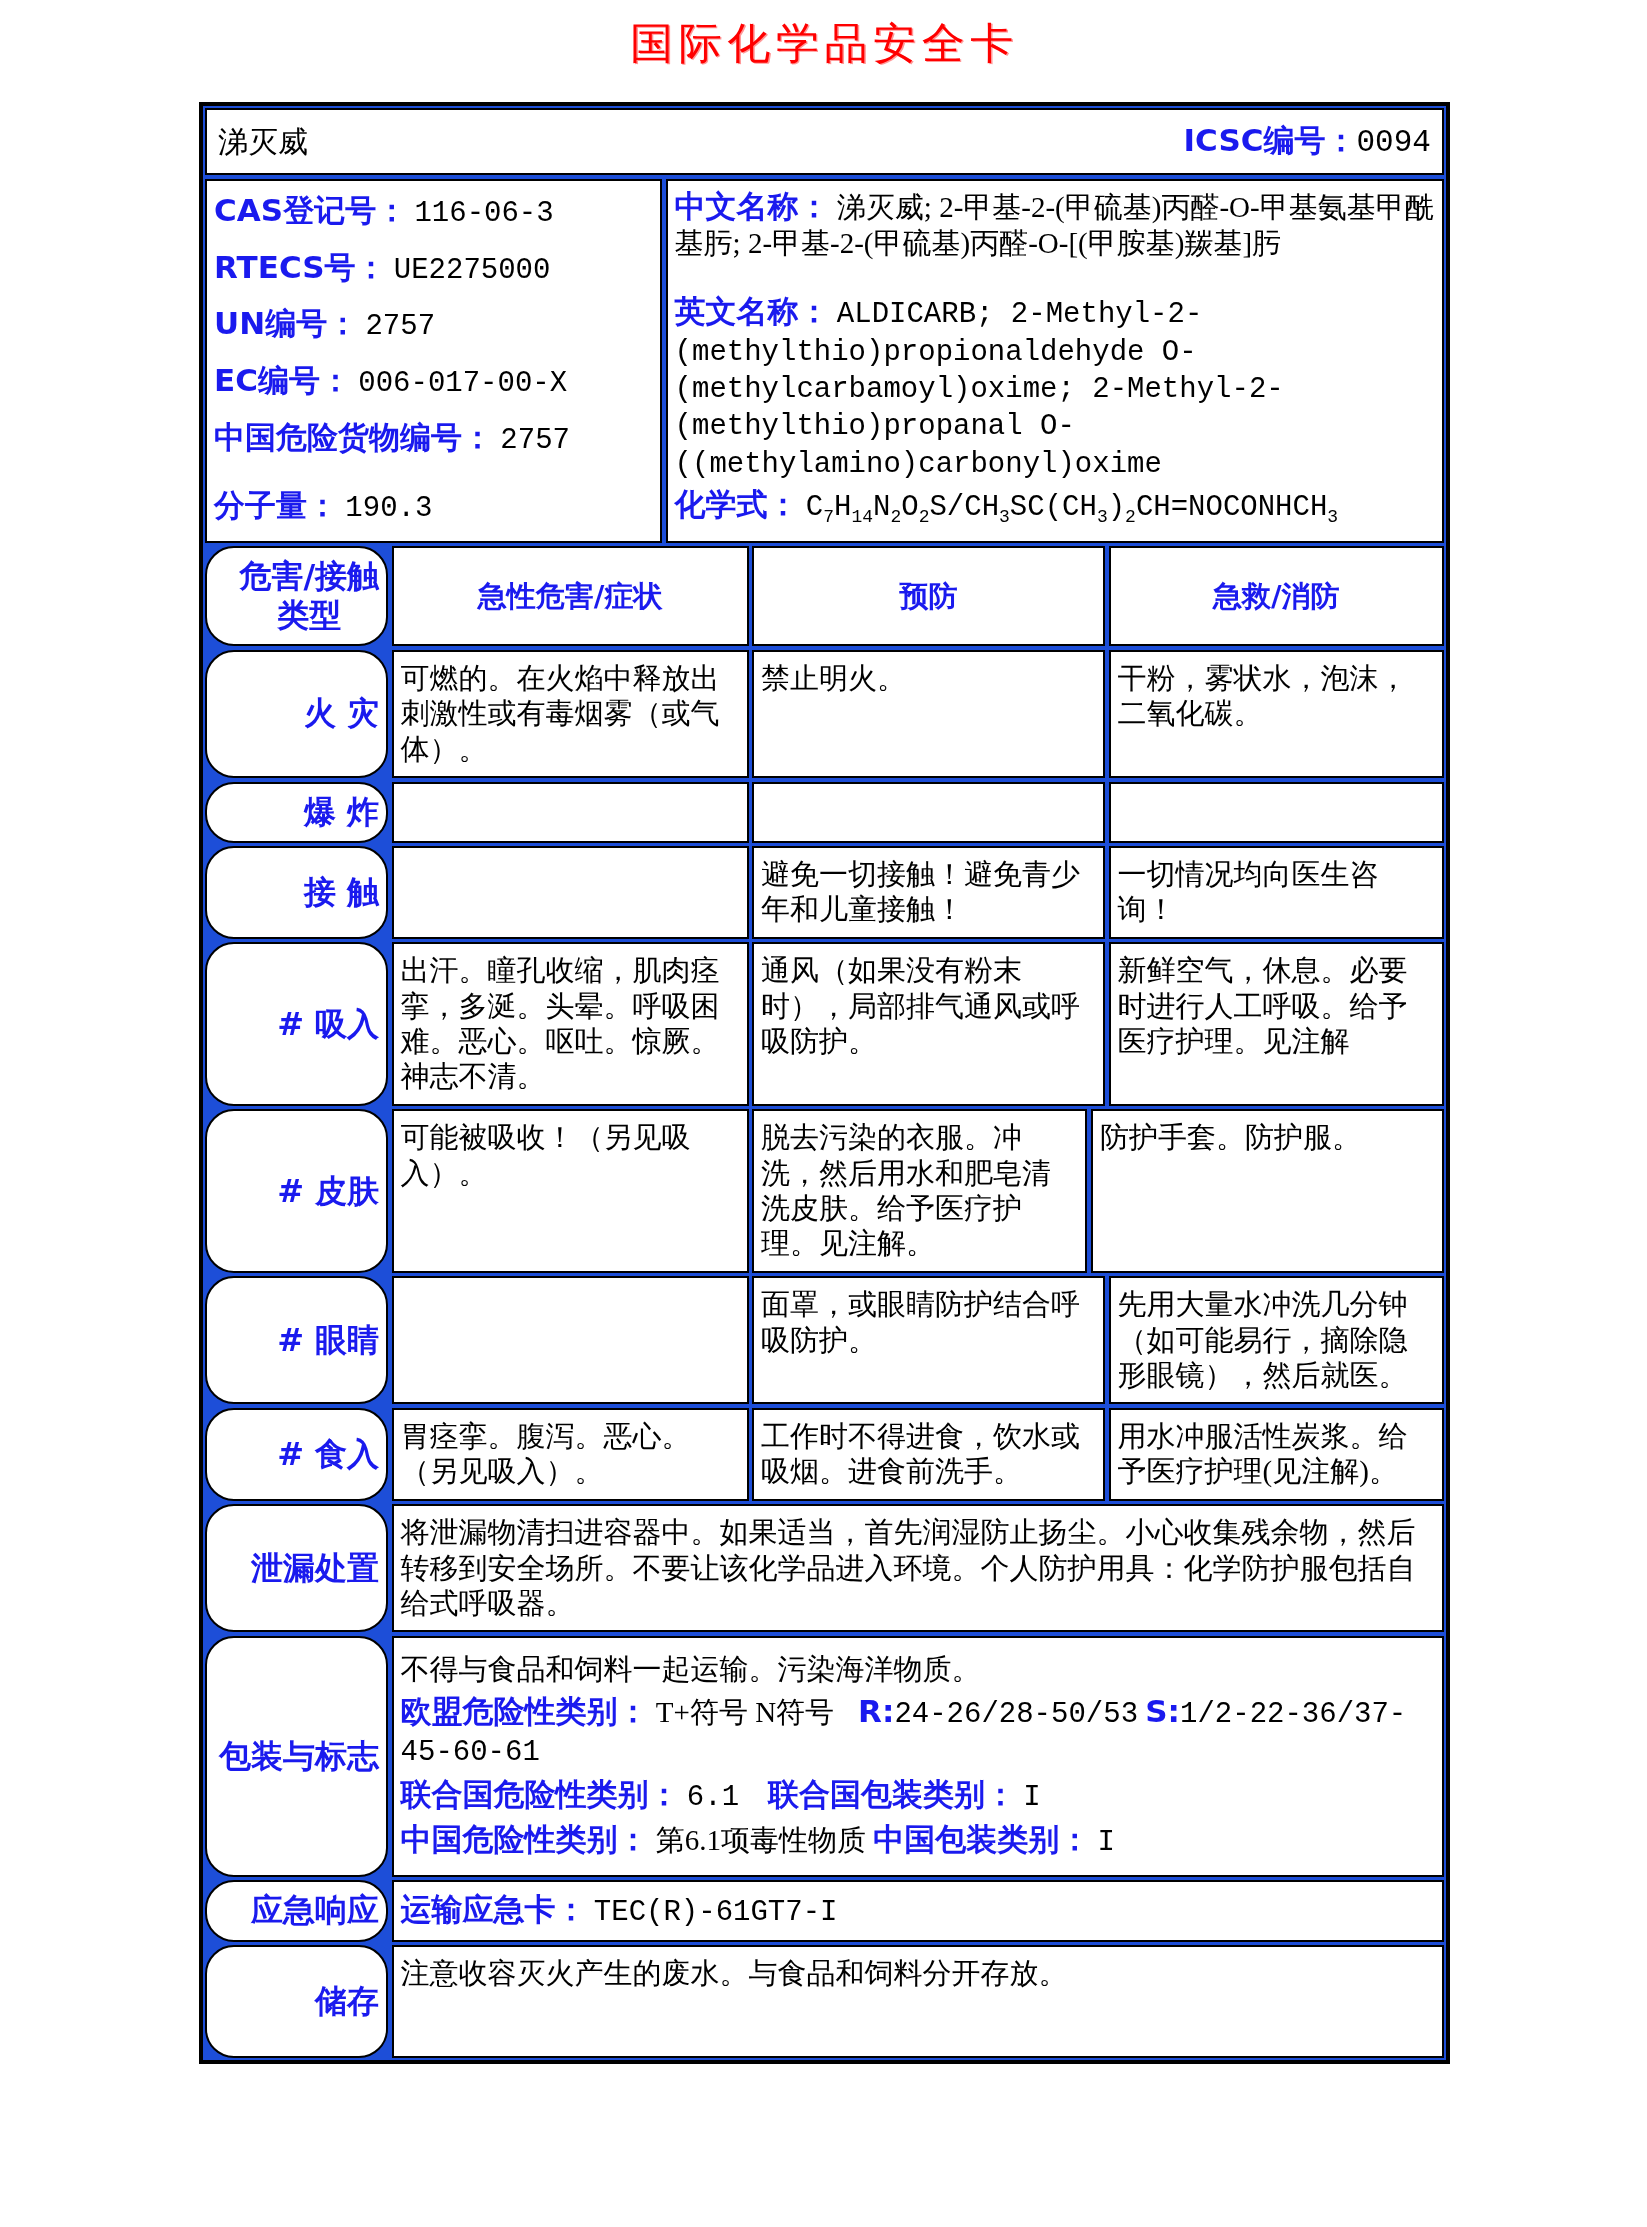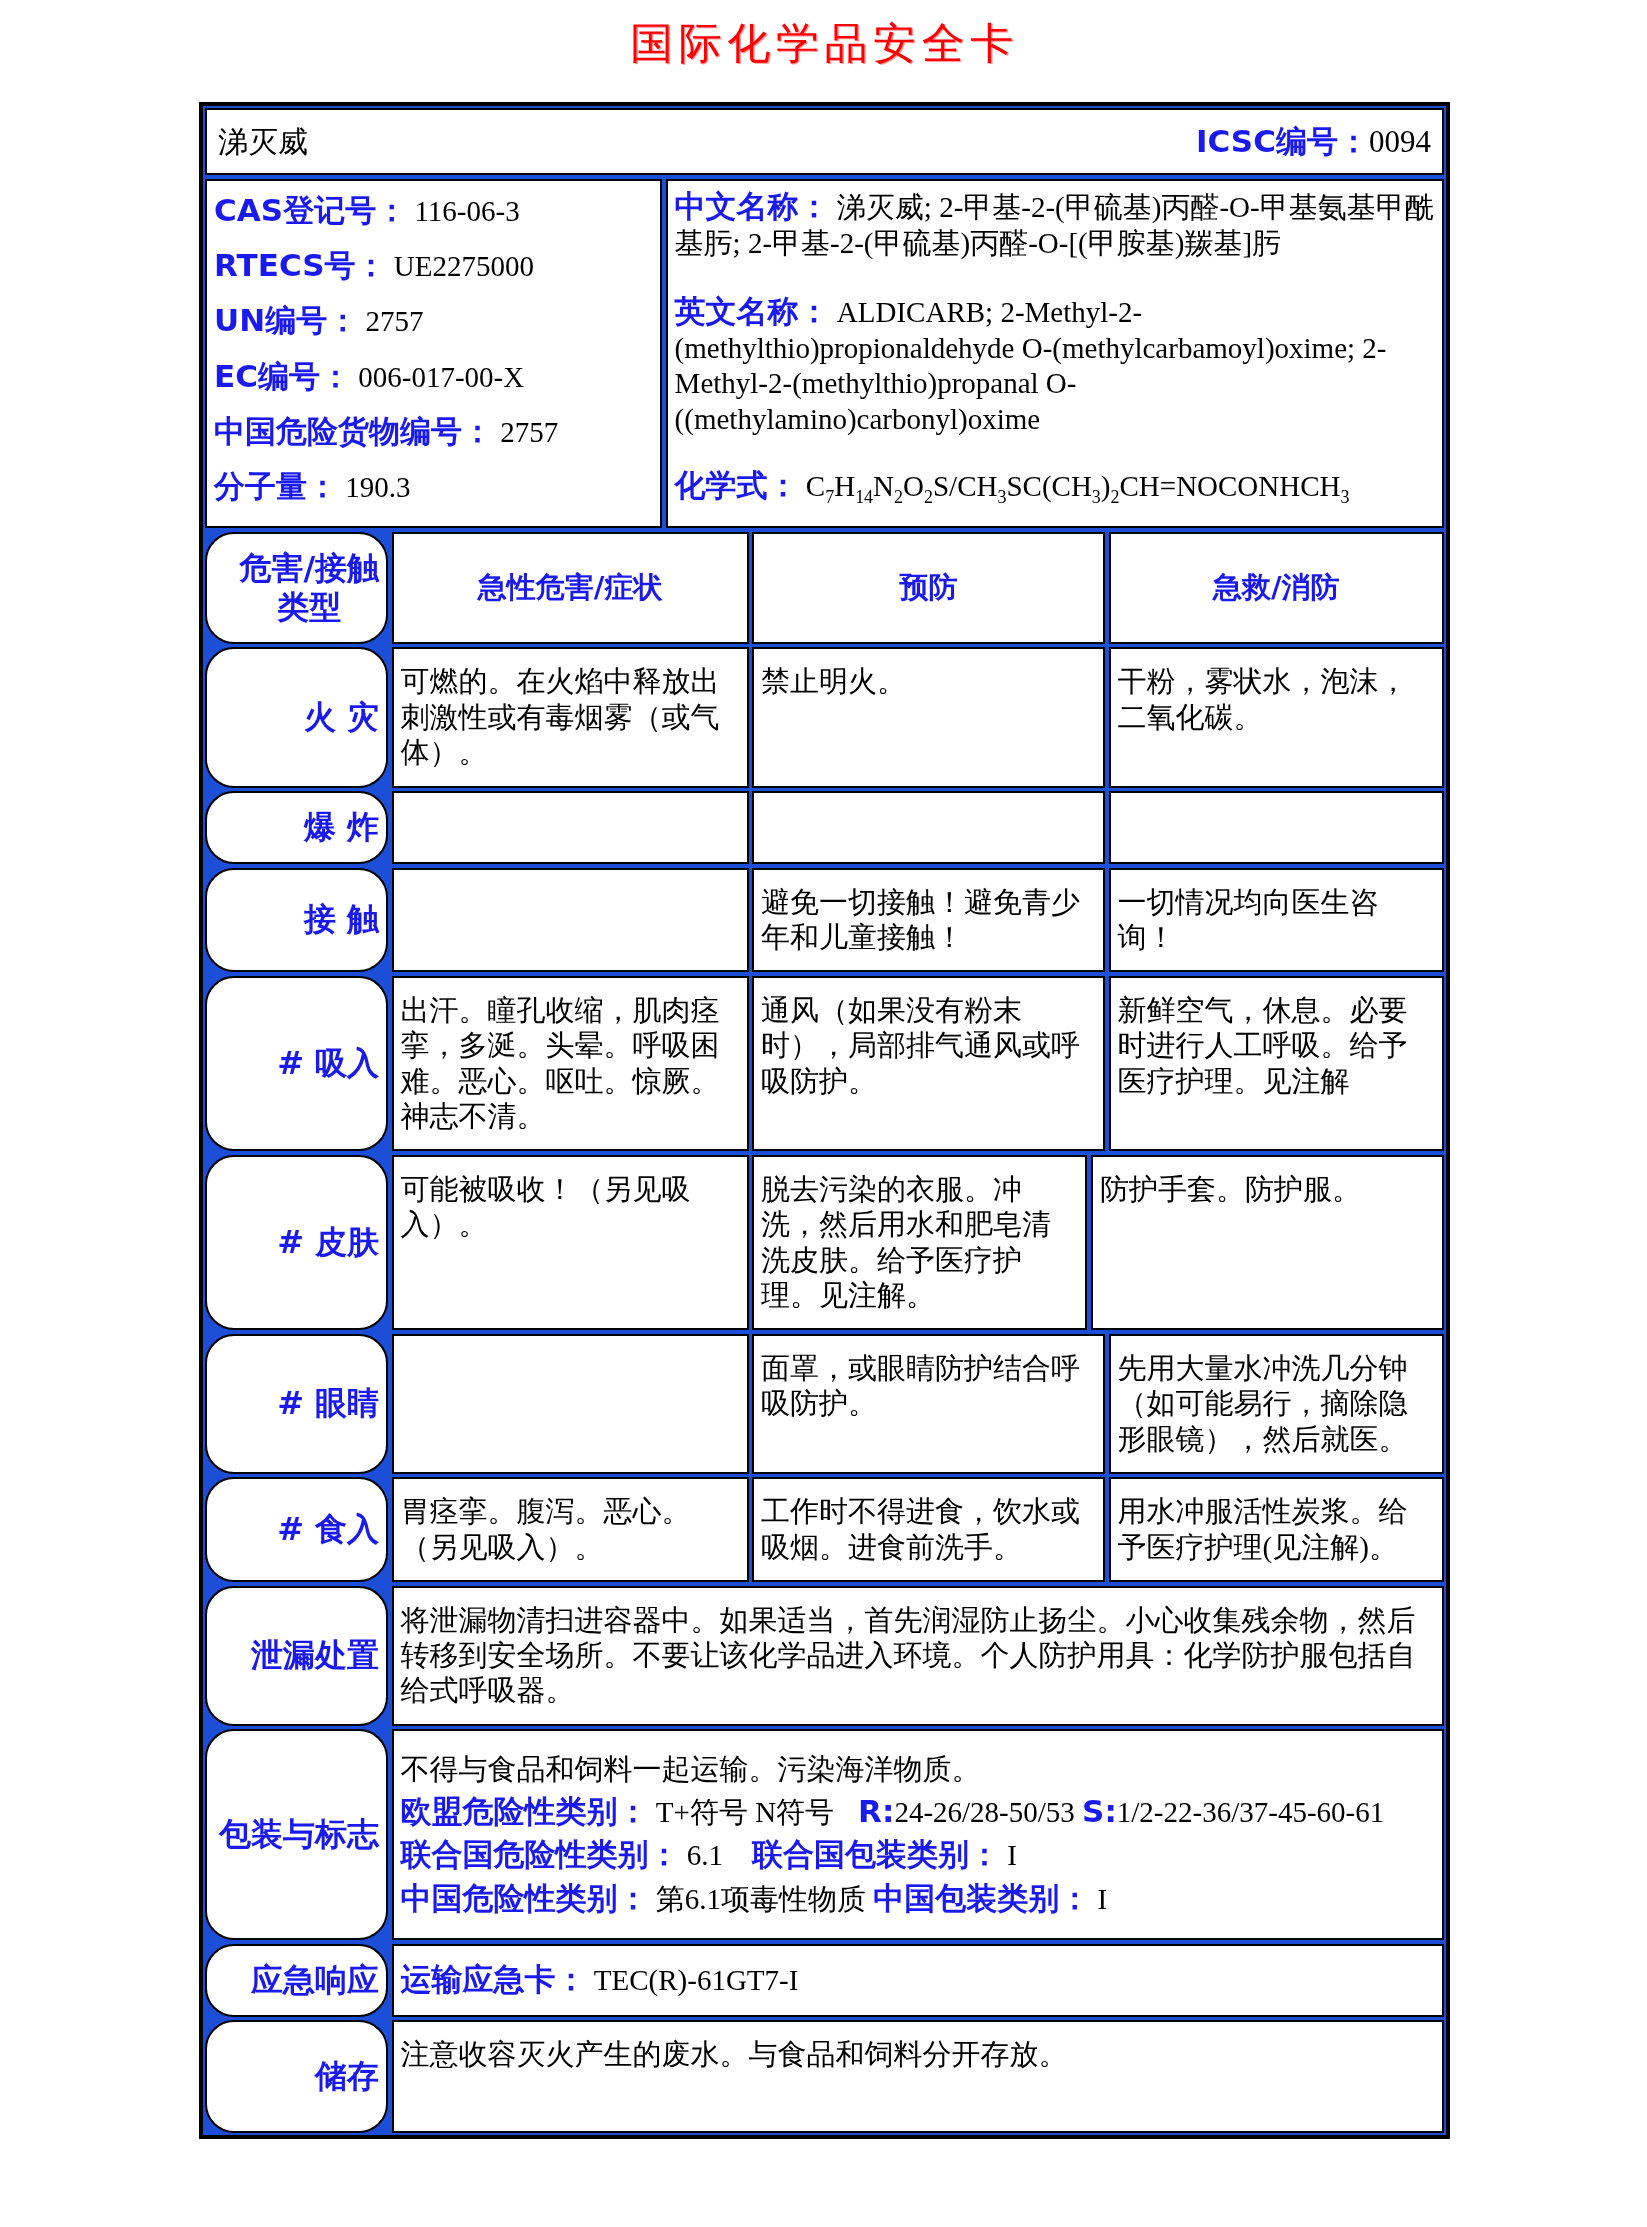--- a/index.html
+++ b/index.html
@@ -24,30 +24,30 @@
     width: 1251px; margin-left: 199px; margin-top: 29px;
     border: 4.2px solid #000;
     padding: 2.1px;
     background: #1d4ed8;
   }
   .row { display: flex; gap: 3.5px; margin-top: 3.5px; }
   .row:first-child { margin-top: 0; }
   .cell {
     border: 2.1px solid #000;
     background: #fff;
-    padding: 15px 7px;
+    padding: 9px 7px;
     font-size: 29px;
     line-height: 1.22;
   }
   .blue {
     color: #1a1aee;
     font-family: "DejaVu Sans", "Liberation Sans", sans-serif;
     font-weight: bold;
   }
-  .mono { font-family: Liberation Serif, serif; }
+  .mono { font-family: Liberation Mono, monospace; }
   sub { font-size: 0.62em; }
 
   
   .r-name { min-height: 67px; }
   .r-name .cell {
     flex: 1 1 auto; display: flex; justify-content: space-between; align-items: center;
     font-size: 30px; padding: 4.2px 11px;
   }
   .icsc-group { font-size: 31px; }
 

